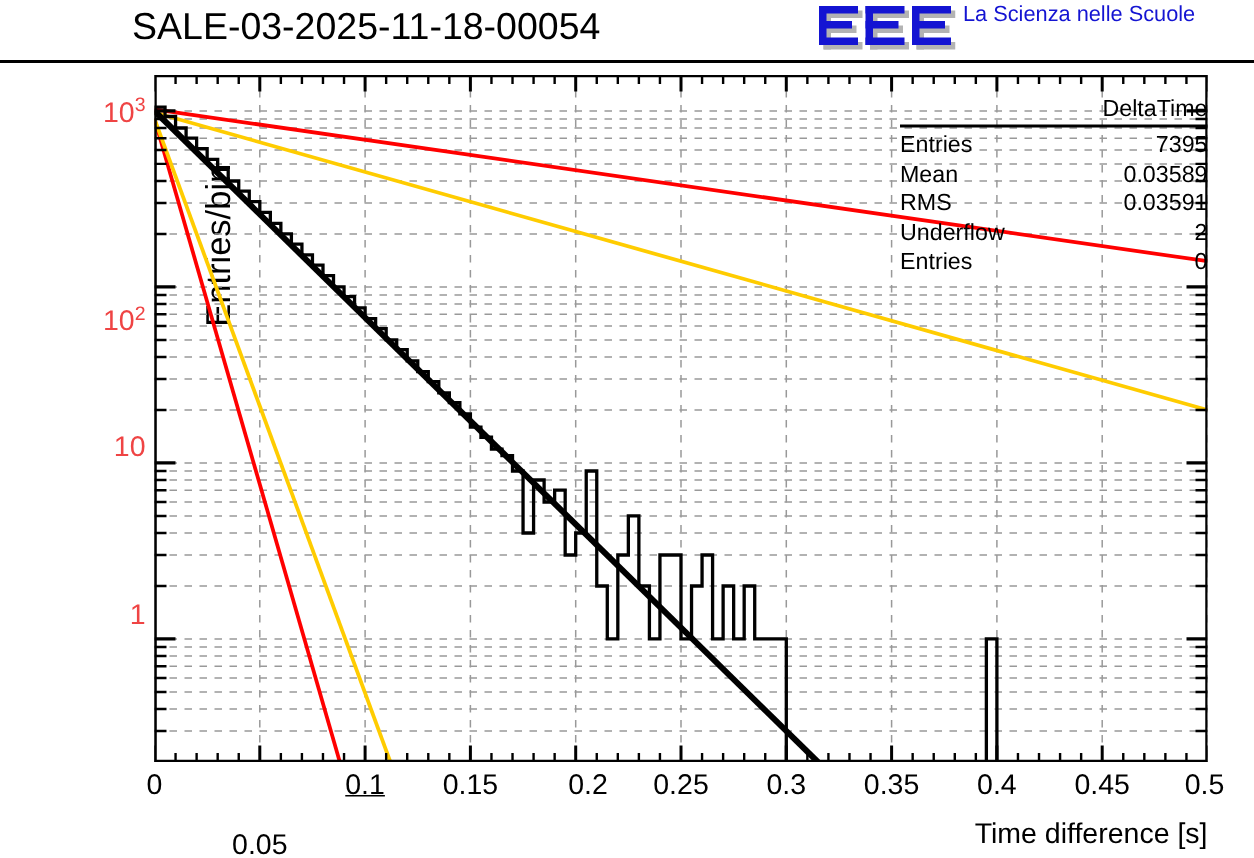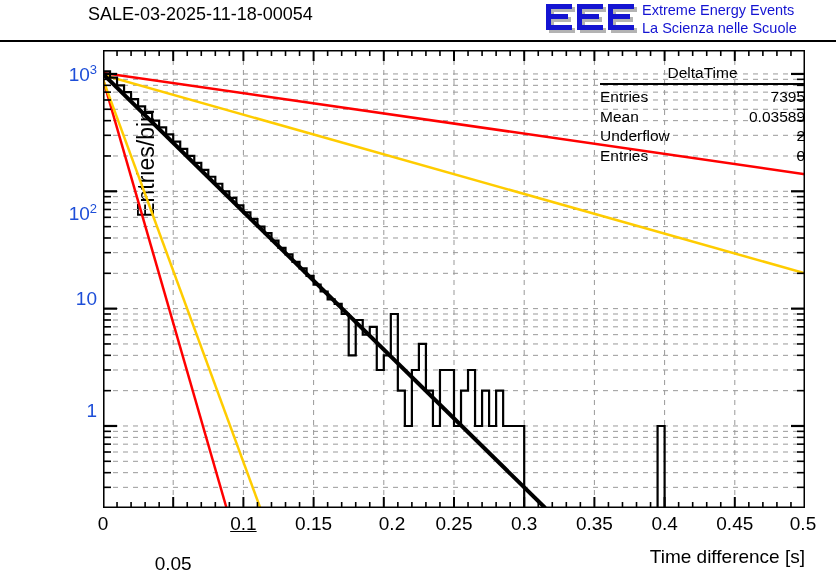--- a/index.html
+++ b/index.html
@@ -6,21 +6,21 @@
   body{
     width:836px;height:572px;background:#ffffff;
     font-family:"Liberation Sans", sans-serif;
     overflow:hidden;position:relative;
   }
   #root{position:absolute;left:0;top:0;width:836px;height:572px;}
 
   
   .title{
     position:absolute;left:88px;top:4px;
-    font-size:18px;color:#000;white-space:nowrap;
+    font-size:25px;color:#000;white-space:nowrap;
   }
   .logo-box{position:absolute;left:545px;top:1px;width:288px;height:38px;}
   .logo-mark{position:absolute;left:0;top:1px;width:92px;height:35px;}
   .logo-text{
     position:absolute;left:97px;top:0px;
     font-size:14.5px;line-height:18px;color:#1414d2;
     white-space:nowrap;
   }
   .logo-line2{letter-spacing:0px;}
   .hrule{position:absolute;left:0px;top:40px;width:836px;height:2px;background:#000;}
@@ -36,35 +36,35 @@
     font-size:23px;color:#000;
     transform:rotate(-90deg);transform-origin:center center;
     white-space:nowrap;
   }
   .xlabel{
     position:absolute;right:0px;bottom:-60px;
     font-size:19px;color:#000;white-space:nowrap;
   }
   .ytick-lab{
     position:absolute;right:708px;
-    font-size:19px;color:#1d4ed8;white-space:nowrap;text-align:left;
+    font-size:19px;color:#ef4444;white-space:nowrap;text-align:left;
   }
   .ytick-lab sup{font-size:13px;vertical-align:super;}
   .xtick-lab{
     position:absolute;top:463px;
     font-size:19px;color:#000;white-space:nowrap;
     transform:translateX(-50%);
   }
 
   
   .stats{
     position:absolute;left:497px;top:14px;width:205px;
     font-size:15.5px;color:#000;
   }
-  .stats-title{text-align:center;padding-bottom:1px;}
+  .stats-title{text-align:right;padding-bottom:1px;}
   .stats-rule{height:2px;background:#000;margin:0 0 2px 0;}
   .stats-row{display:flex;justify-content:space-between;line-height:19.5px;}
 </style>
 </head>
 <body>
 
 <div id="root">
 
   <div class="title">SALE-03-2025-11-18-00054</div>
 
@@ -93,21 +93,20 @@
         <rect x="32" y="12" width="22" height="5"></rect>
         <rect x="32" y="23" width="26" height="5"></rect>
         <rect x="32" y="2" width="5" height="26"></rect>
         <rect x="63" y="2" width="26" height="5"></rect>
         <rect x="63" y="12" width="22" height="5"></rect>
         <rect x="63" y="23" width="26" height="5"></rect>
         <rect x="63" y="2" width="5" height="26"></rect>
       </g>
     </svg>
     <div class="logo-text">
-      <div>Extreme Energy Events</div>
       <div class="logo-line2">La Scienza nelle Scuole</div>
     </div>
   </div>
 
   <div class="hrule"></div>
 
   <div class="plot">
 
     <div class="ylabel">Entries/bin</div>
 
@@ -364,20 +363,24 @@
       <div class="stats-rule"></div>
       <div class="stats-row">
         <span>Entries</span>
         <span>7395</span>
       </div>
       <div class="stats-row">
         <span>Mean</span>
         <span>0.03589</span>
       </div>
       <div class="stats-row">
+        <span>RMS</span>
+        <span>0.03591</span>
+      </div>
+      <div class="stats-row">
         <span>Underflow</span>
         <span>2</span>
       </div>
       <div class="stats-row">
         <span>Entries</span>
         <span>0</span>
       </div>
     </div>
 
   </div>

